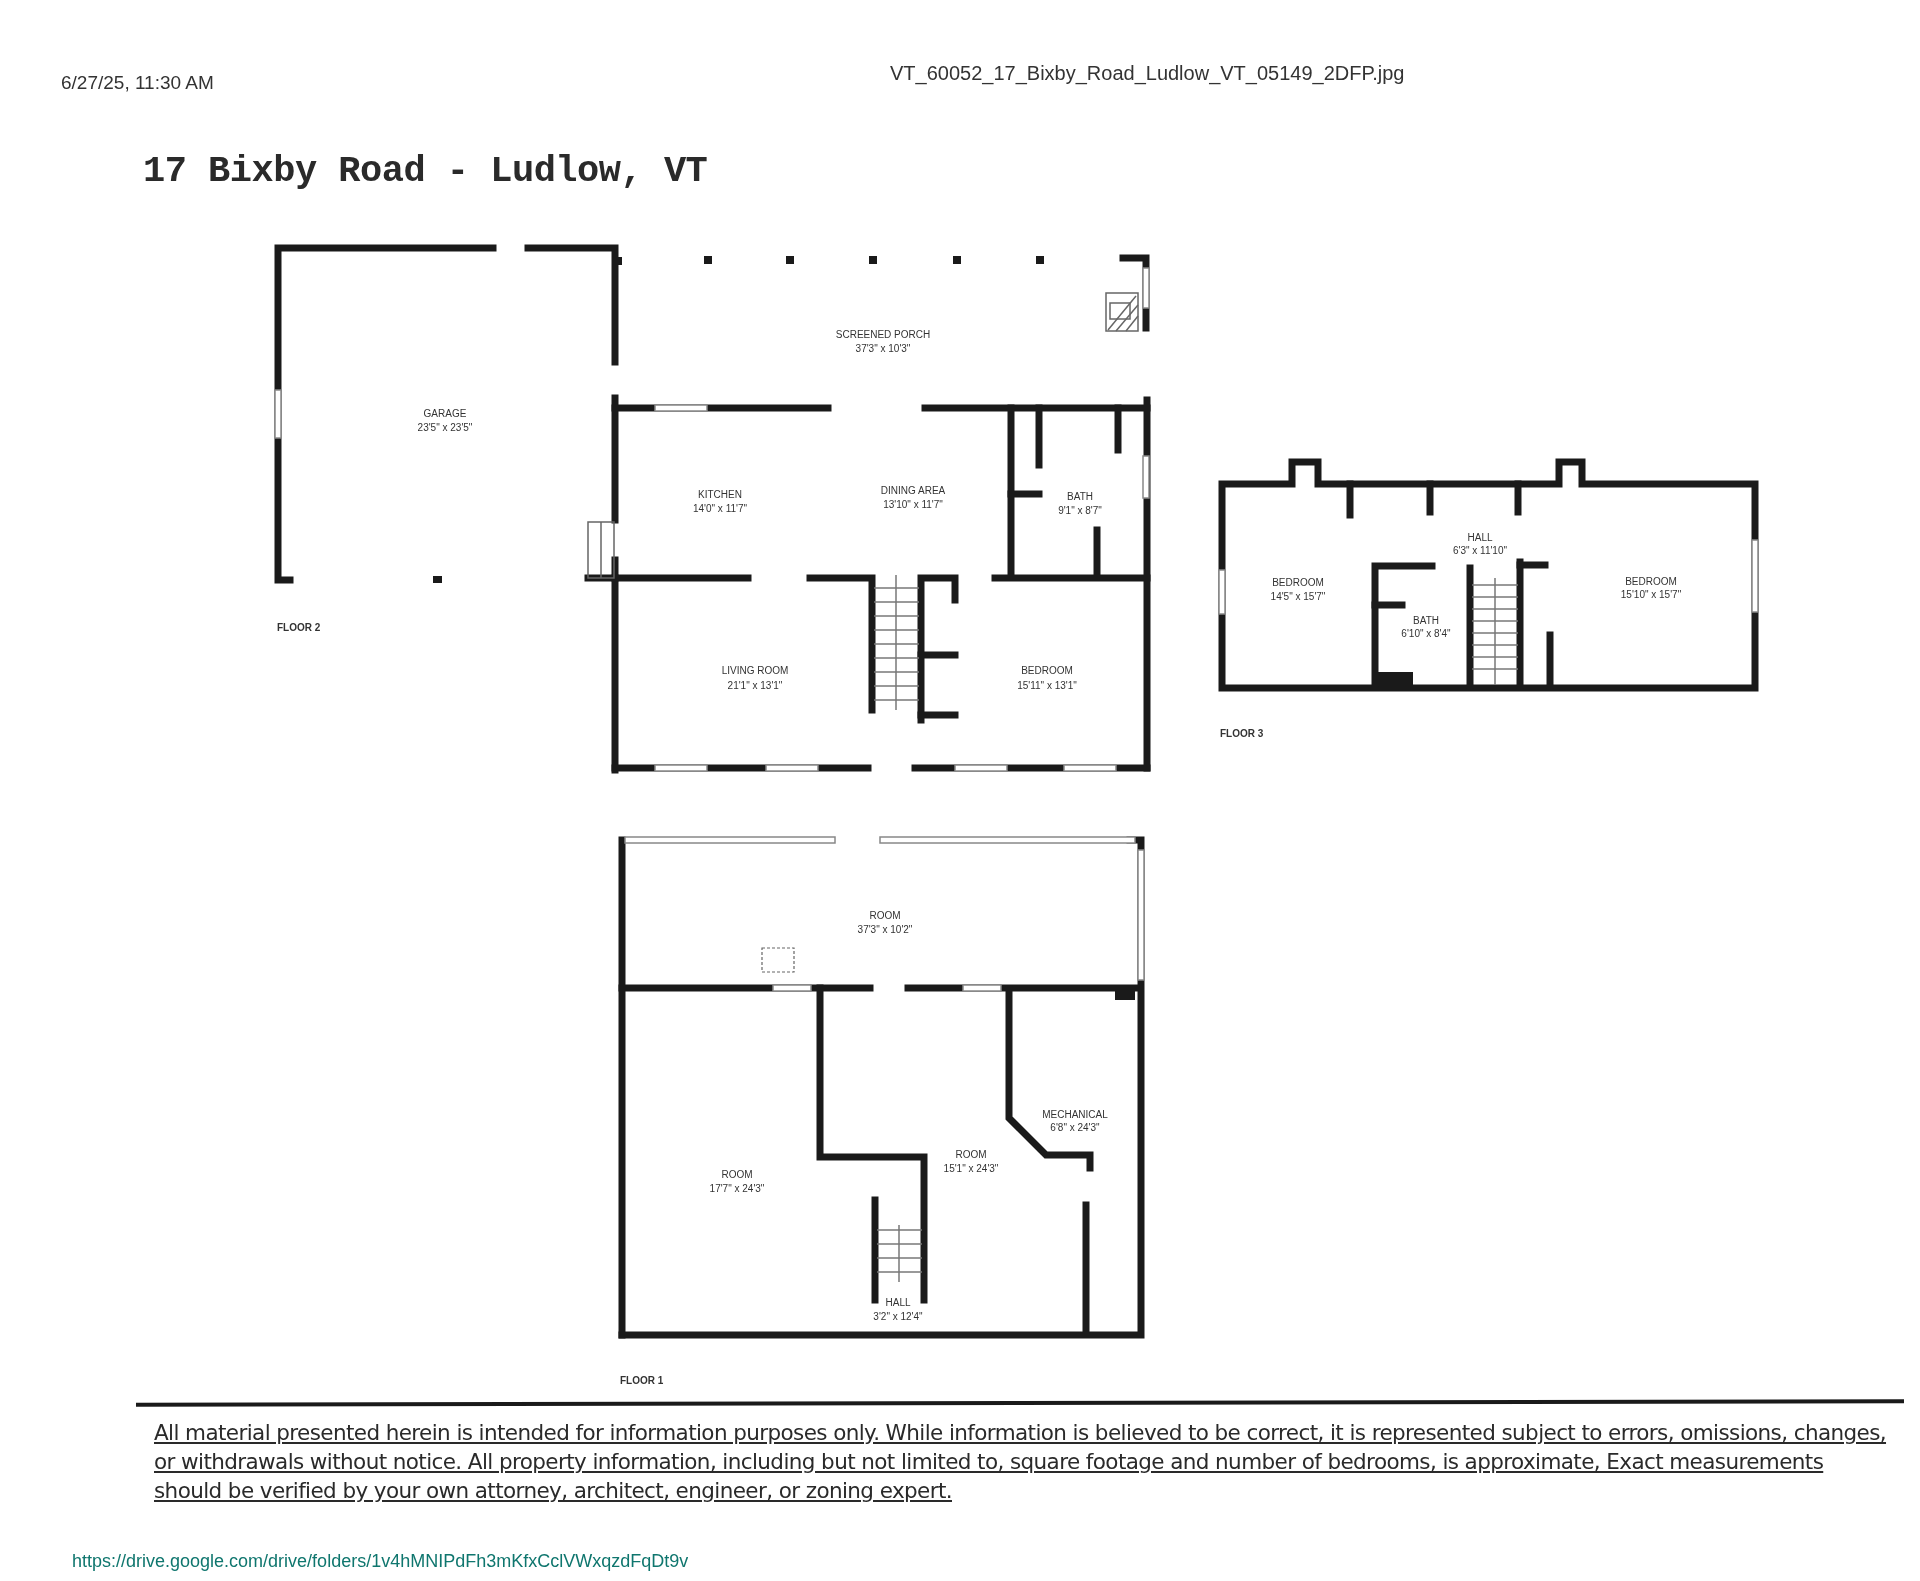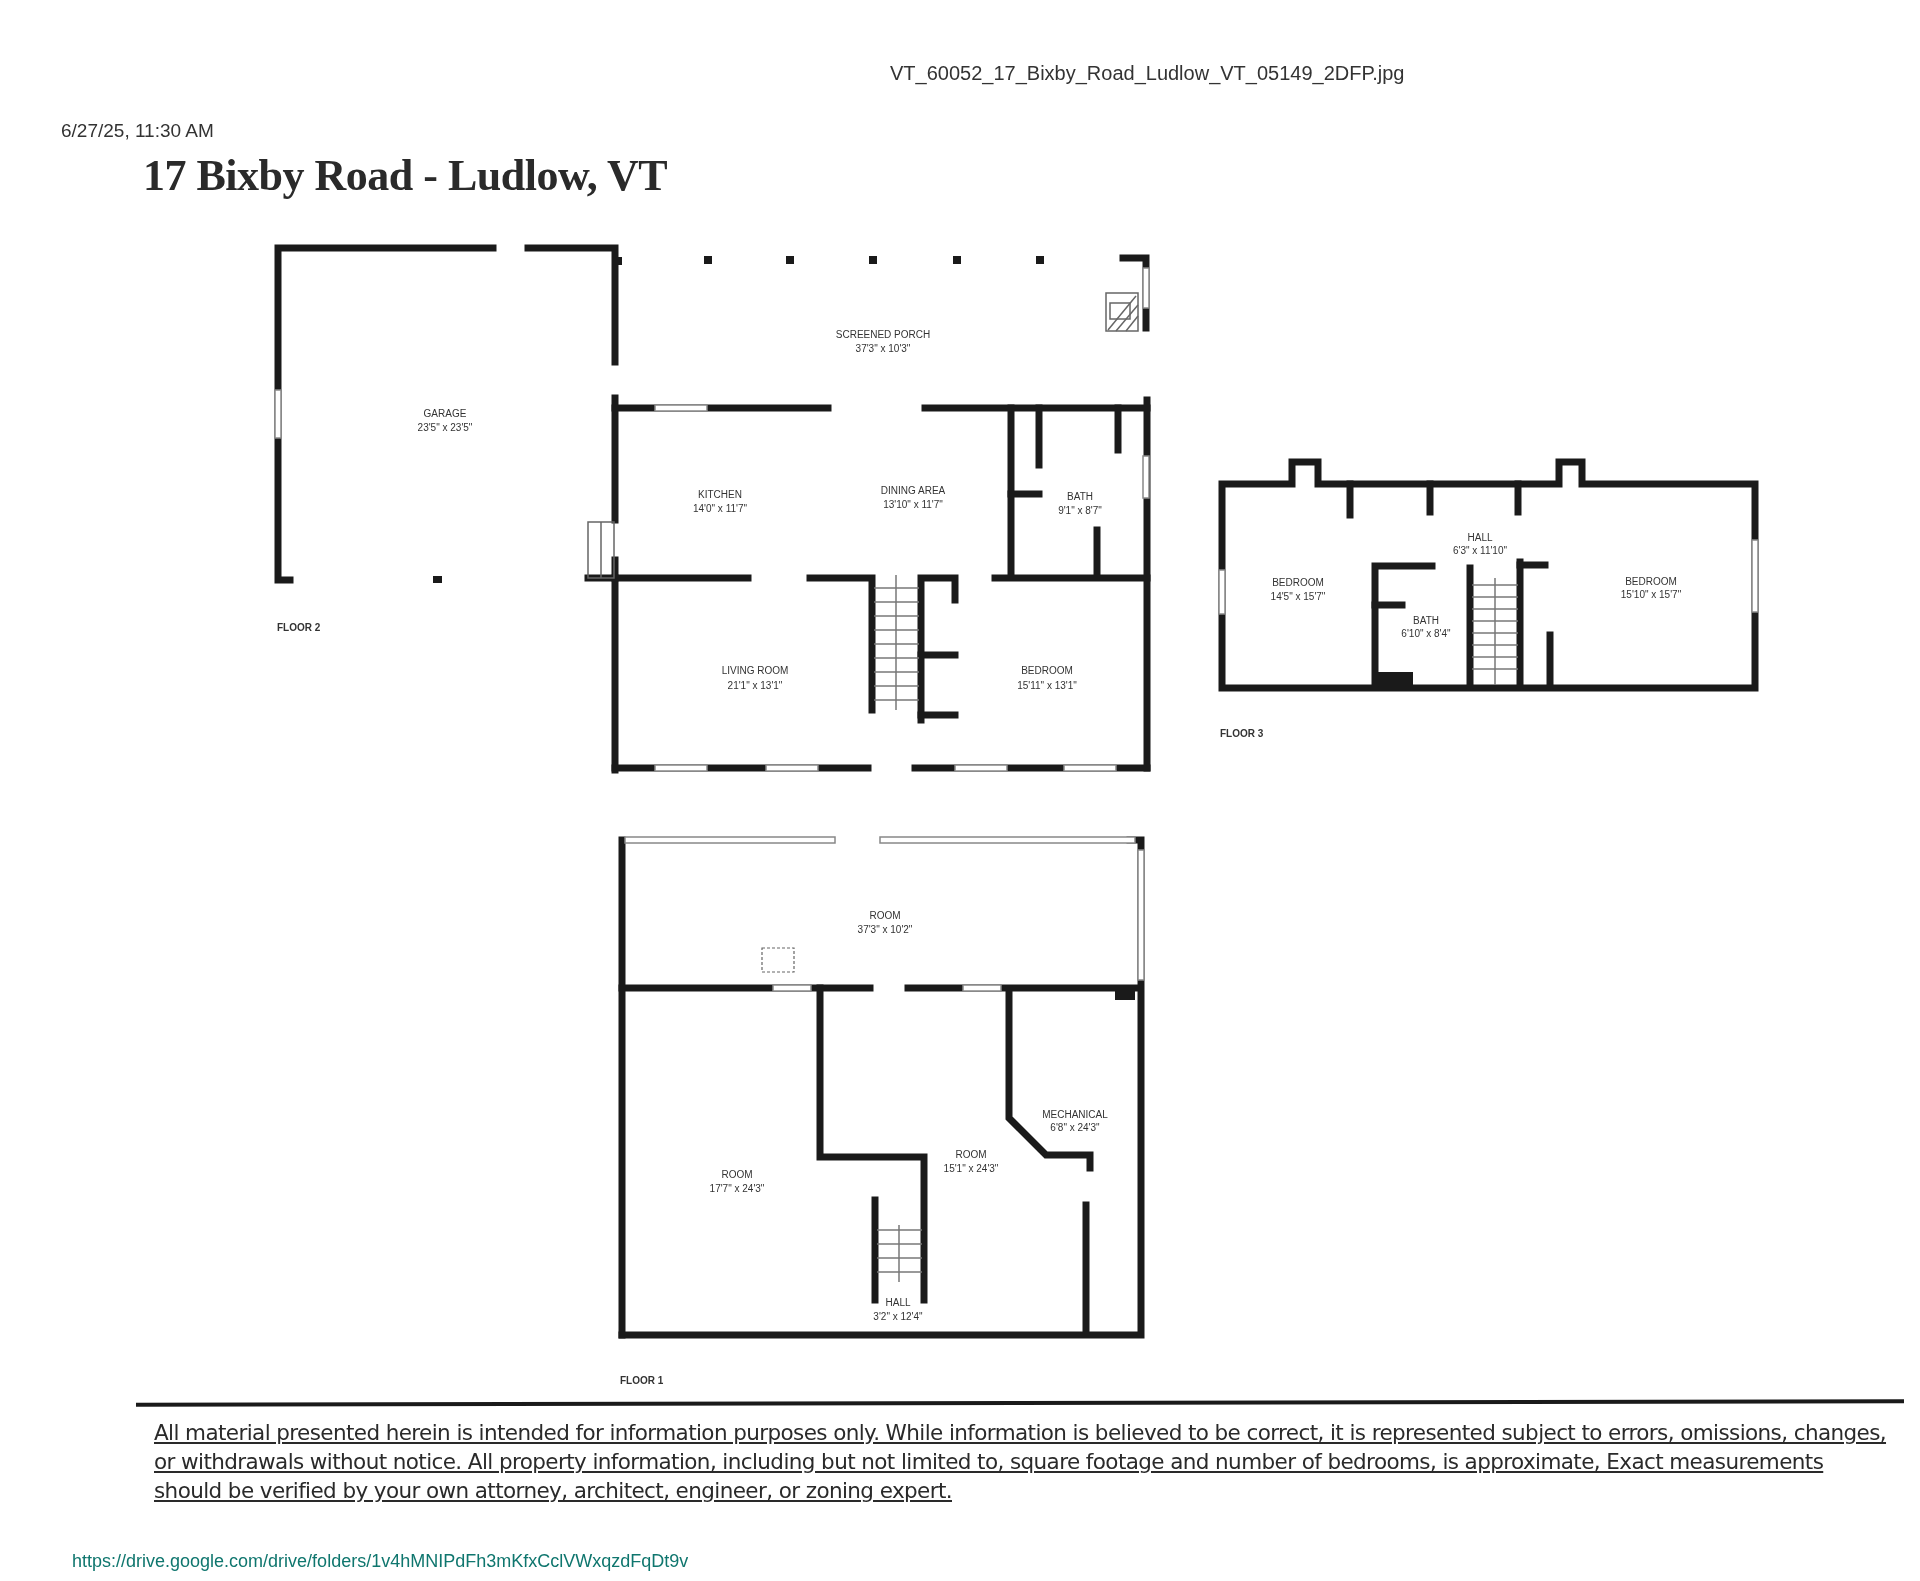--- a/index.html
+++ b/index.html
@@ -1,20 +1,20 @@
 <!DOCTYPE html>
 <html><head>
 <meta charset="utf-8">
 <style>
   html, body { margin: 0; padding: 0; background: #ffffff; }
   body { width: 1920px; height: 1581px; position: relative; overflow: hidden; font-family: "Liberation Sans", sans-serif; color: #222; }
   .abs { position: absolute; }
-  .print-date { left: 61px; top: 72px; font-size: 19px; color: #333; margin-top: 48px; }
+  .print-date { left: 61px; top: 72px; font-size: 19px; color: #333; }
   .print-file { left: 890px; top: 62px; font-size: 20px; color: #333; }
-  .title { left: 143px; top: 150px; font-size: 44px; font-weight: bold; color: #2a2a2a; font-family: Liberation Serif, serif; letter-spacing: -0.5px; }
+  .title { left: 143px; top: 150px; font-size: 37px; font-weight: bold; color: #2a2a2a; font-family: Liberation Mono, monospace; letter-spacing: -0.5px; }
   svg.plan { position: absolute; left: 0; top: 0; }
   .rl { font-family: "Liberation Sans", sans-serif; font-size: 10px; fill: #333; text-anchor: middle; }
   .fl { font-family: "Liberation Sans", sans-serif; font-size: 10px; fill: #333; font-weight: bold; }
   .rule { left: 136px; top: 1401px; width: 1768px; height: 4px; background: #1a1a1a; transform: rotate(-0.12deg); }
   .disclaimer { left: 154px; top: 1418px; width: 1740px; font-size: 21.5px; line-height: 29px; color: #2a2a2a; font-family: "DejaVu Sans", sans-serif; letter-spacing: -0.6px; text-decoration: underline; }
   .url { left: 72px; top: 1551px; font-size: 18px; color: #0f766e; height: 20px; overflow: hidden; }
 </style>
 </head>
 <body>
 

